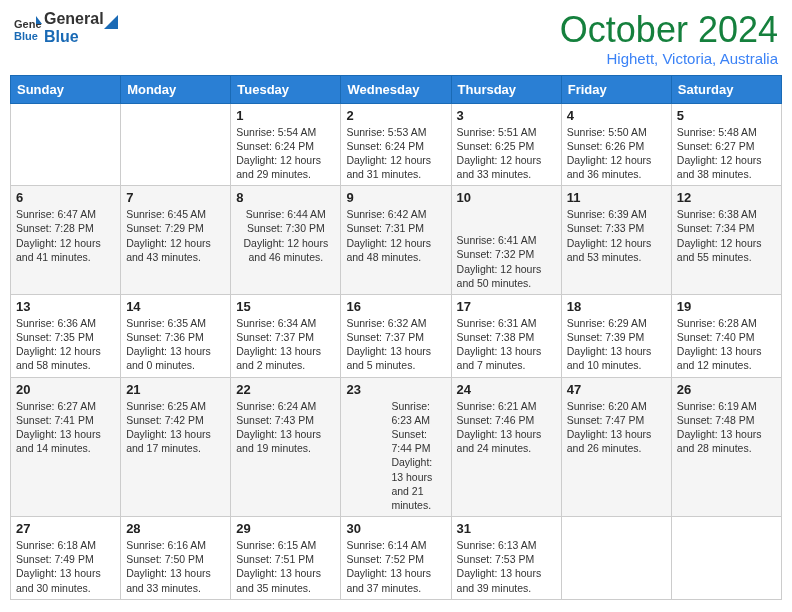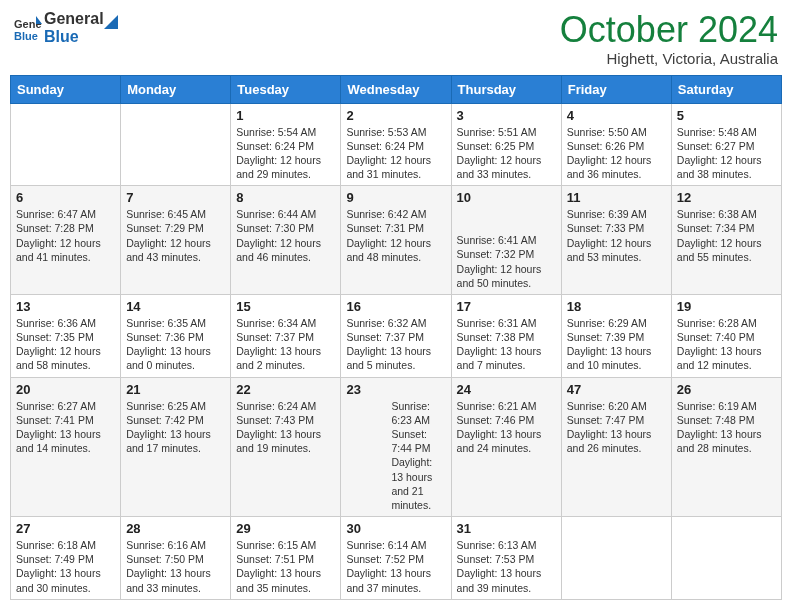--- a/index.html
+++ b/index.html
@@ -30,21 +30,21 @@
       text-align: right;
     }
     .month-title {
       font-size: 36px;
       font-weight: 300;
       color: #15803d;
       line-height: 1.1;
     }
     .subtitle {
       font-size: 15px;
-      color: #404040;
+      color: #3b82f6;
     }
     .calendar {
       width: 100%;
       border-collapse: collapse;
       border: 1px solid #ccc;
     }
     .calendar th {
       background: #2a7fd4;
       color: #fff;
       font-size: 13px;
@@ -163,21 +163,21 @@
 Daylight: 12 hours and 41 minutes.</div>
         </td>
         <td>
           <span class="day-number">7</span>
           <div class="day-info" style="white-space: pre-line;">Sunrise: 6:45 AM
 Sunset: 7:29 PM
 Daylight: 12 hours and 43 minutes.</div>
         </td>
         <td>
           <span class="day-number">8</span>
-          <div class="day-info" style="white-space: pre-line;">Sunrise: 6:44 AM
+          <div class="day-info" style="white-space: pre-line; text-align: center;">Sunrise: 6:44 AM
 Sunset: 7:30 PM
 Daylight: 12 hours and 46 minutes.</div>
         </td>
         <td>
           <span class="day-number">9</span>
           <div class="day-info" style="white-space: pre-line;">Sunrise: 6:42 AM
 Sunset: 7:31 PM
 Daylight: 12 hours and 48 minutes.</div>
         </td>
         <td>

